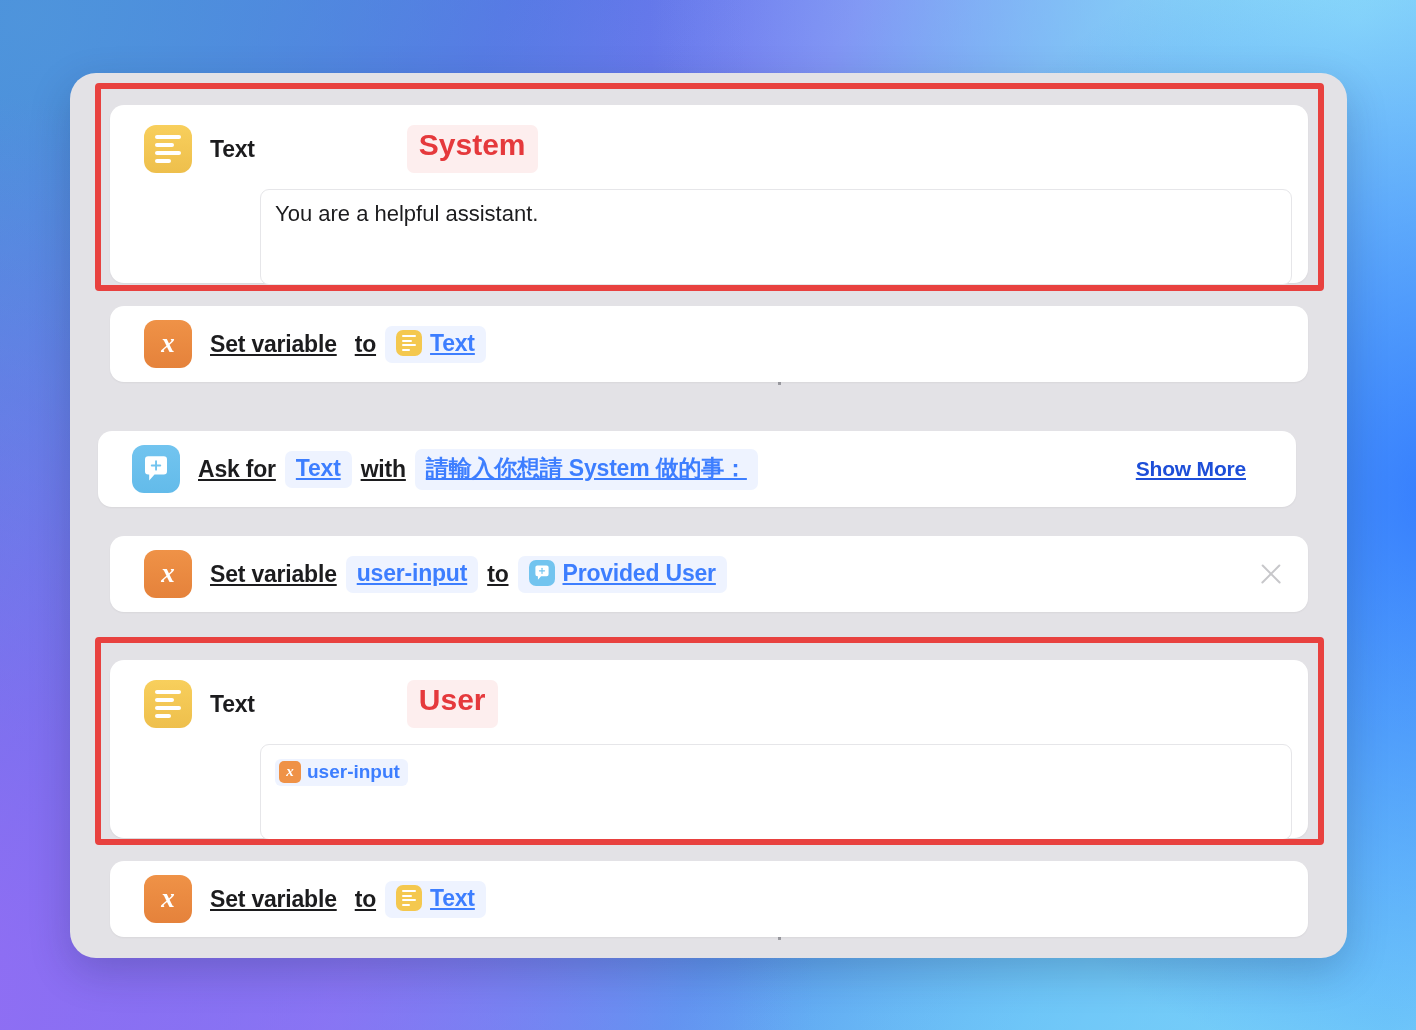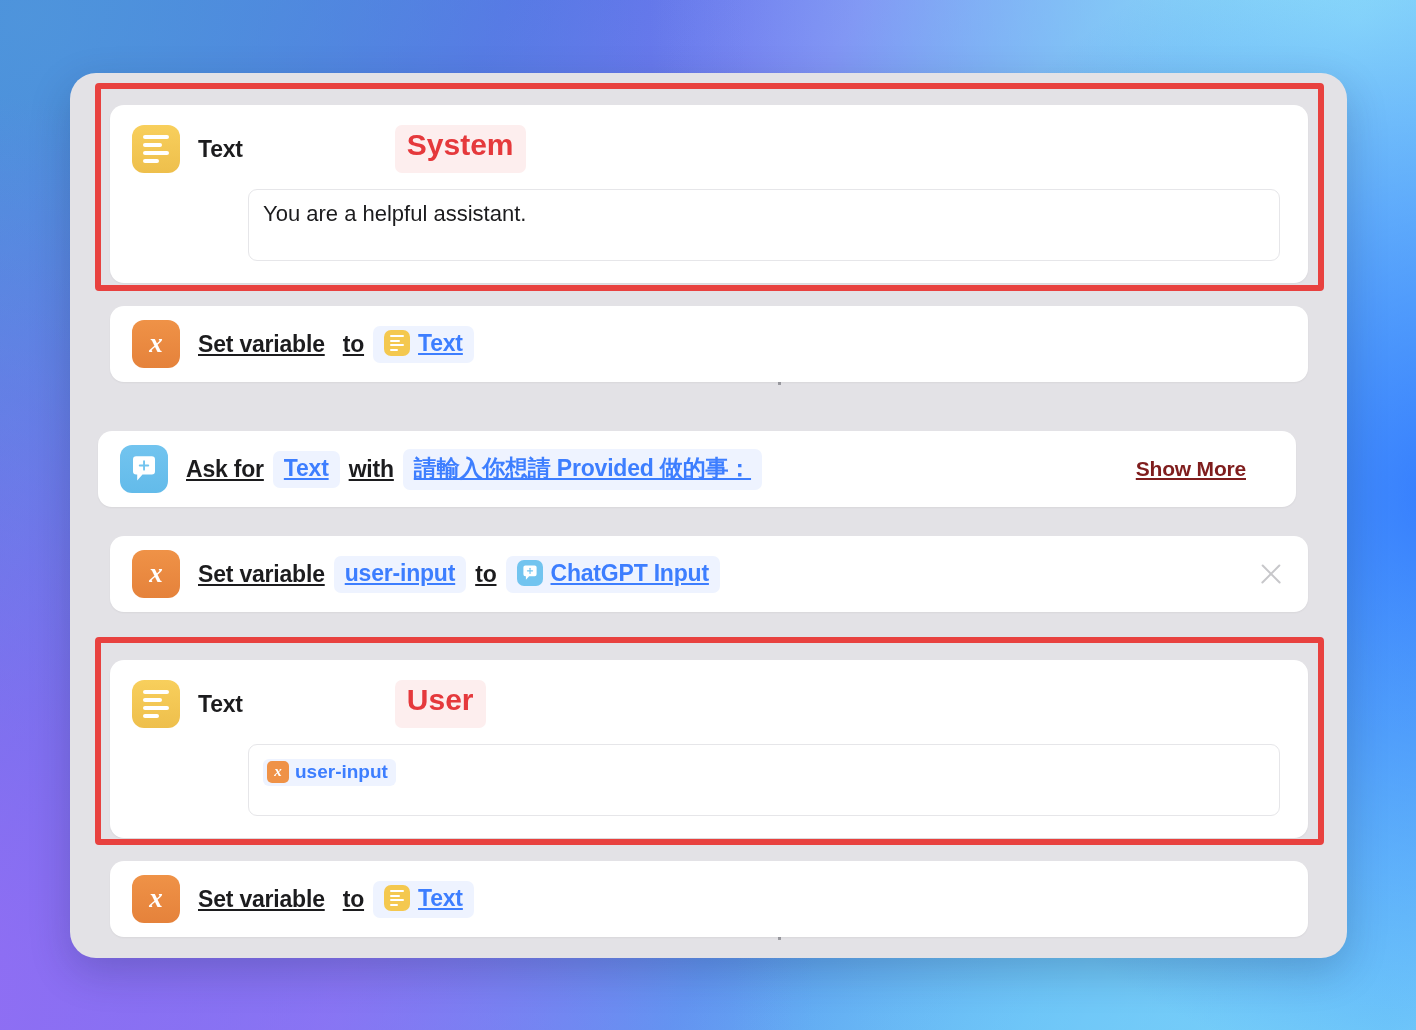--- a/index.html
+++ b/index.html
@@ -79,20 +79,21 @@
   }
   .hl-system { left: 95px; top: 83px;  width: 1229px; height: 208px; }
   .hl-user   { left: 95px; top: 637px; width: 1229px; height: 208px; }
 
   
   .card-inner {
     display: flex;
     align-items: flex-start;
     padding: 20px 22px;
     height: 100%;
+    margin-left: 12px;
   }
   .card.small .card-inner { align-items: center; padding: 0 22px; }
 
   
   .icon {
     width: 48px; height: 48px;
     border-radius: 12px;
     flex: 0 0 48px;
     display: flex;
     align-items: center;
@@ -150,21 +151,21 @@
     padding: 2px 12px 10px 12px;
     line-height: 1.18;
     margin-left: 152px;
   }
 
   .textfield {
     margin-top: 16px;
     margin-left: 50px;
     margin-right: 0;
     width: 1032px;
-    height: 72px;
+    height: 96px;
     border: 1px solid #e6e6e9;
     border-radius: 9px;
     background: #fff;
     padding: 11px 14px;
     font-size: 22px;
     color: #1c1c1e;
   }
 
   
   .stmt {
@@ -221,21 +222,21 @@
   .mini-icon.var .glyph {
     color:#fff; font-family:"Liberation Serif", serif;
     font-style: italic; font-weight:700; font-size:15px; line-height:1;
     padding-bottom:1px;
   }
 
   .show-more {
     margin-left: auto;
     font-size: 21px;
     font-weight: 700;
-    color: #7f1d1d;
+    color: #1d4ed8;
     padding-right: 28px;
     flex: none;
   }
 
   .close-x {
     margin-left: auto;
     width: 30px; height: 30px;
     flex: none;
     position: relative;
     opacity: 0.55;
@@ -326,21 +327,21 @@
             <path d="M4 5.5 A3.2 3.2 0 0 1 7.2 2.3 H22.8 A3.2 3.2 0 0 1 26 5.5 V17.2 A3.2 3.2 0 0 1 22.8 20.4 H13.5 L8.2 26.4 V20.4 H7.2 A3.2 3.2 0 0 1 4 17.2 Z" fill="#ffffff"></path>
             <rect x="14.1" y="6.2" width="1.9" height="10.4" rx="0.95" fill="#72c4ef"></rect>
             <rect x="9.8" y="10.5" width="10.4" height="1.9" rx="0.95" fill="#72c4ef"></rect>
           </svg>
         </div>
         <div class="row-body">
           <div class="stmt">
             <span class="word">Ask for</span>
             <span class="token">Text</span>
             <span class="word">with</span>
-            <span class="token cjk">請輸入你想請 Provided 做的事：</span>
+            <span class="token cjk">請輸入你想請 System 做的事：</span>
             <span class="show-more">Show More</span>
           </div>
         </div>
       </div>
     </div>
 
     <div class="card small card-set-userinput">
       <div class="card-inner">
         <div class="icon icon-var">
           <span class="glyph">x</span>
@@ -351,21 +352,21 @@
             <span class="token">user-input</span>
             <span class="word">to</span>
             <span class="token">
               <span class="mini-icon ask">
                 <svg width="18" height="18" viewBox="0 0 30 30" aria-hidden="true">
                   <path d="M4 5.5 A3.2 3.2 0 0 1 7.2 2.3 H22.8 A3.2 3.2 0 0 1 26 5.5 V17.2 A3.2 3.2 0 0 1 22.8 20.4 H13.5 L8.2 26.4 V20.4 H7.2 A3.2 3.2 0 0 1 4 17.2 Z" fill="#ffffff"></path>
                   <rect x="14.1" y="6.2" width="1.9" height="10.4" rx="0.95" fill="#72c4ef"></rect>
                   <rect x="9.8" y="10.5" width="10.4" height="1.9" rx="0.95" fill="#72c4ef"></rect>
                 </svg>
               </span>
-              <span>ChatGPT Input</span>
+              <span>Provided User</span>
             </span>
             <span class="close-x"></span>
           </div>
         </div>
       </div>
     </div>
 
     <div class="card big card-text-user">
       <div class="card-inner">
         <div class="icon icon-text">

